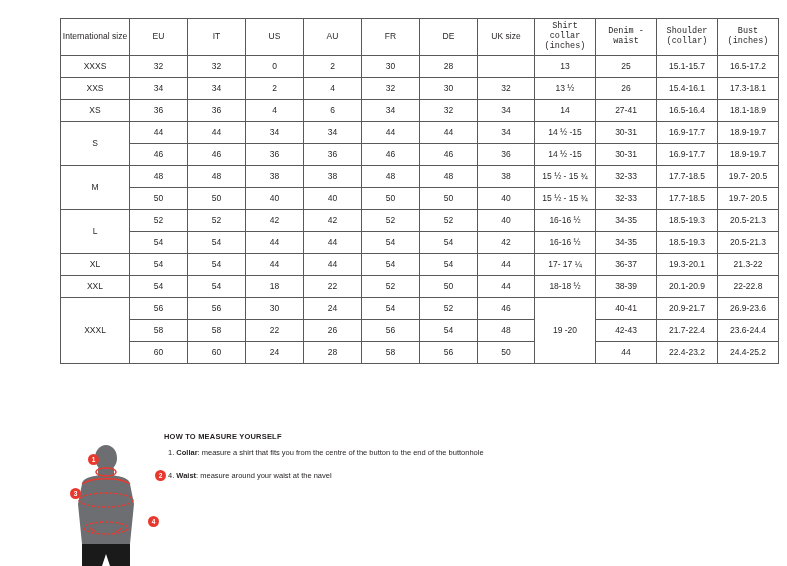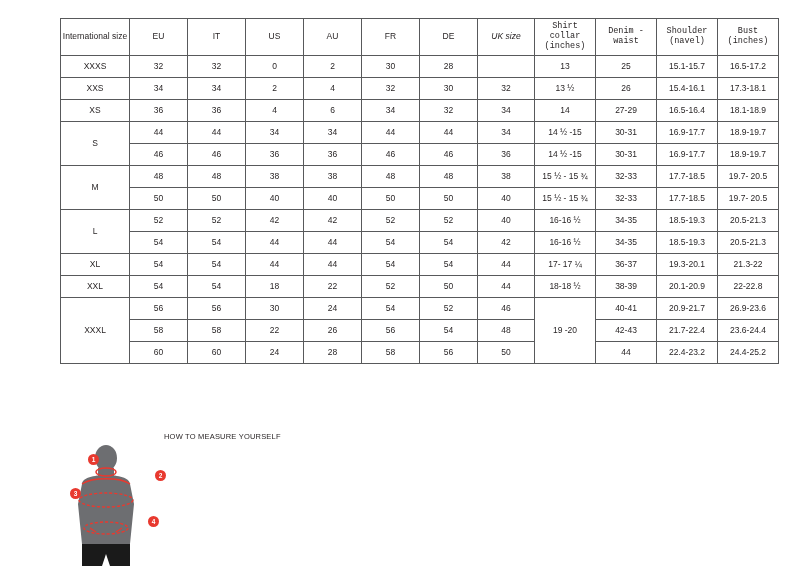--- a/index.html
+++ b/index.html
@@ -33,30 +33,30 @@
     height: 21px;
     line-height: 1.15;
     color: #231f20;
   }
   #size-table thead td {
     height: 36px;
     font-size: 8.5px;
   }
   .col-intl { width: 68px; }
   .col-std  { width: 57px; margin-top: 27px; }
-  .col-uk   { width: 56px; font-style: italic; }
+  .col-uk   { width: 56px; }
   .col-wide { width: 60px; font-family: Liberation Mono, monospace; }
   .rowlabel { font-size: 8.5px; }
 
   .howto-title {
     position: absolute;
     left: 120px;
     top: 432px;
     font-size: 7.5px;
-    font-weight: normal;
+    font-weight: bold;
     letter-spacing: 0.2px;
     color: #231f20;
     padding-left: 44px;
   }
   .howto-list {
     position: absolute;
     left: 168px;
     top: 448px;
     width: 500px;
   }
@@ -97,21 +97,21 @@
       <td class="col-intl">International size</td>
       <td class="col-std">EU</td>
       <td class="col-std">IT</td>
       <td class="col-std">US</td>
       <td class="col-std">AU</td>
       <td class="col-std">FR</td>
       <td class="col-std">DE</td>
       <td class="col-uk">UK size</td>
       <td class="col-wide">Shirt collar (inches)</td>
       <td class="col-wide">Denim - waist</td>
-      <td class="col-wide">Shoulder (navel)</td>
+      <td class="col-wide">Shoulder (collar)</td>
       <td class="col-wide">Bust (inches)</td>
     </tr>
   </thead>
   <tbody id="table-body">
       <tr>
         <td class="rowlabel">XXXS</td>
         <td>32</td>
         <td>32</td>
         <td>0</td>
         <td>2</td>
@@ -140,21 +140,21 @@
       <tr>
         <td class="rowlabel">XS</td>
         <td>36</td>
         <td>36</td>
         <td>4</td>
         <td>6</td>
         <td>34</td>
         <td>32</td>
         <td>34</td>
         <td>14</td>
-        <td>27-29</td>
+        <td>27-41</td>
         <td>16.5-16.4</td>
         <td>18.1-18.9</td>
       </tr>
       <tr>
         <td class="rowlabel" rowspan="2">S</td>
         <td>44</td>
         <td>44</td>
         <td>34</td>
         <td>34</td>
         <td>44</td>
@@ -323,13 +323,15 @@
     <ellipse cx="46" cy="84" rx="22" ry="6" fill="none" stroke="#e8392f" stroke-width="1.4" stroke-dasharray="3,2"></ellipse>
     <path d="M36 88 L30 84 M56 88 L62 84" stroke="#e8392f" stroke-width="1.2" fill="none"></path>
   </svg>
   <div class="marker" style="left:28px; top:10px;">1</div>
   <div class="marker" style="left:95px; top:26px;">2</div>
   <div class="marker" style="left:10px; top:44px;">3</div>
   <div class="marker" style="left:88px; top:72px;">4</div>
 </div>
 
 <div class="howto-list" id="howto-list">
+    <div class="howto-item"><span>1. </span><b>Collar</b><span>: measure a shirt that fits you from the centre of the button to the end of the buttonhole</span></div>
+    <div class="howto-item"><span>4. </span><b>Waist</b><span>: measure around your waist at the navel</span></div>
   </div>
 
 </body></html>

